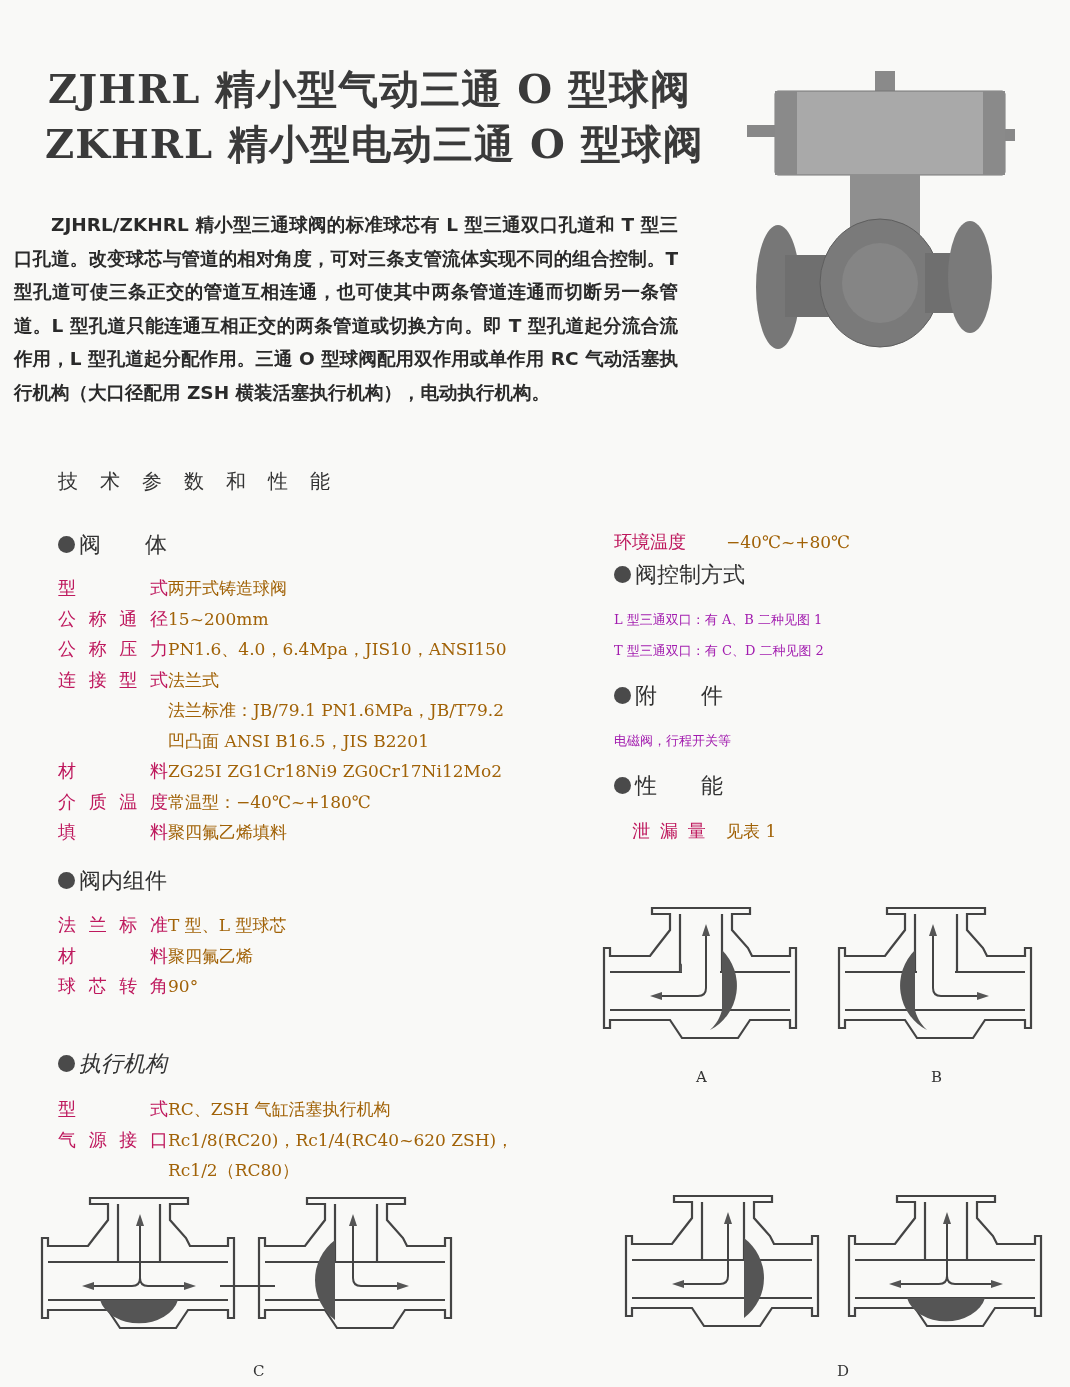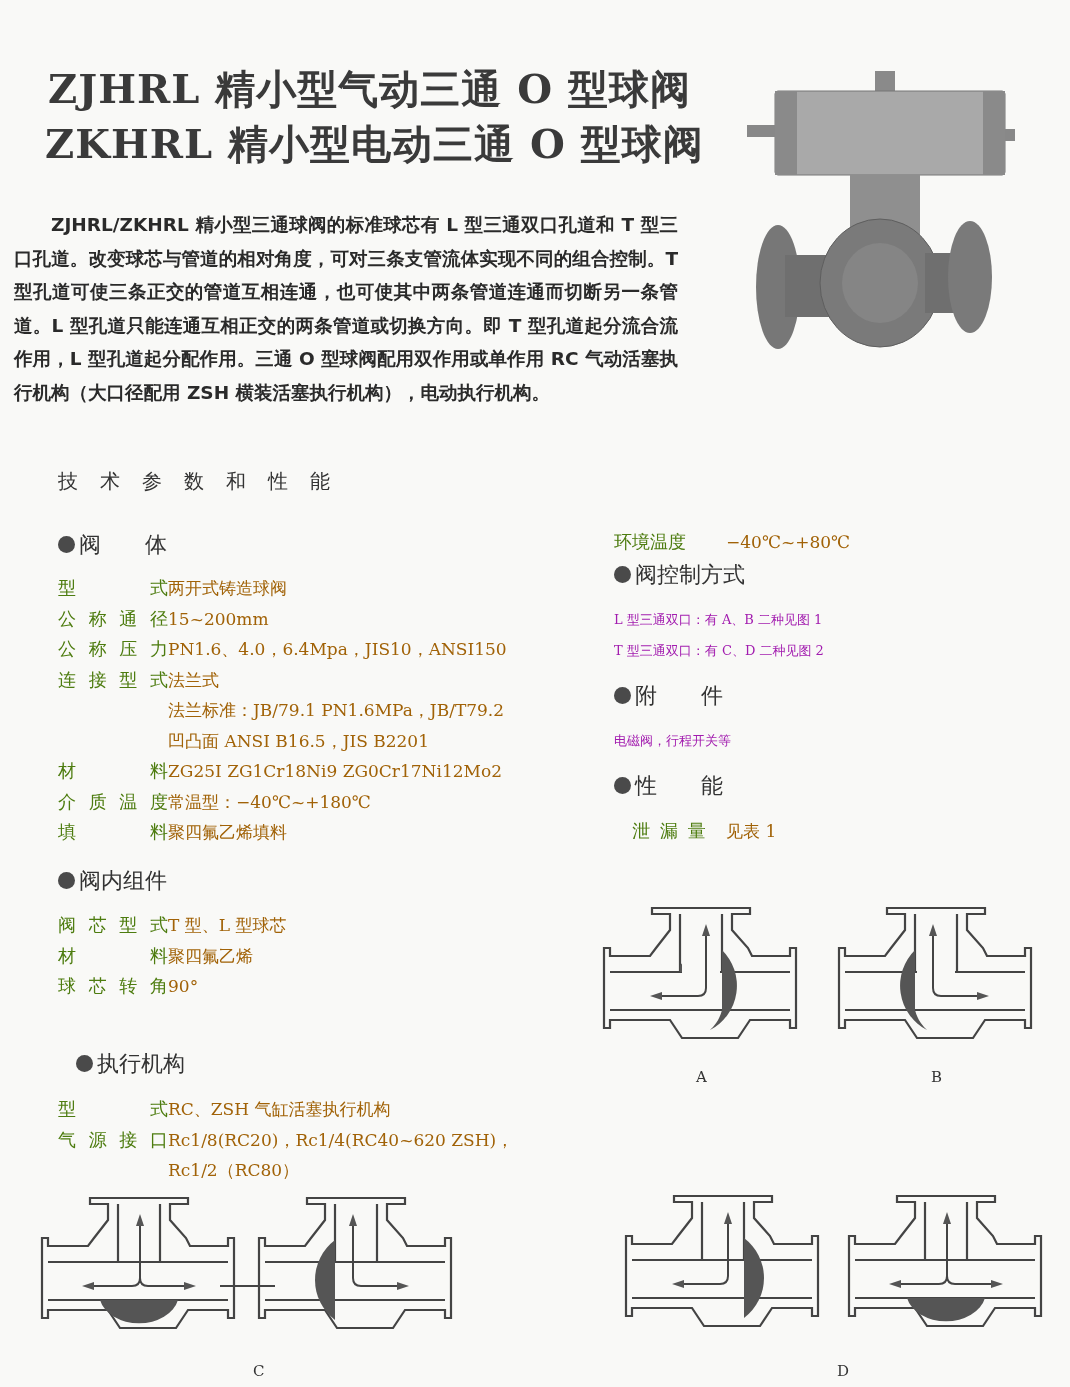--- a/index.html
+++ b/index.html
@@ -5,21 +5,21 @@
   html,body{margin:0;padding:0;}
   body{width:1070px;height:1387px;background:#f9f9f7;position:relative;overflow:hidden;color:#2b2b2b;font-family:"DejaVu Sans",sans-serif;}
   .abs{position:absolute;}
   .title{left:48px;font-family:"DejaVu Serif",serif;font-weight:bold;font-size:40px;color:#3a3a3a;letter-spacing:1px;white-space:nowrap;}
   .intro{left:14px;top:208px;width:664px;font-size:18.5px;line-height:33.5px;color:#2a2a2a;text-align:justify;}
   .intro p{margin:0;text-indent:2em;font-weight:bold;}
   .sec-title{left:58px;top:468px;font-size:20px;letter-spacing:22px;color:#333;}
   .h{font-size:22px;color:#333;white-space:nowrap;}
   .h .dot{display:inline-block;width:17px;height:17px;border-radius:50%;background:#4a4a4a;margin-right:4px;vertical-align:-1px;}
   .row{display:flex;font-size:18px;line-height:30.5px;white-space:nowrap;}
-  .row .k{width:110px;flex:none;color:#4d7c0f;text-align-last:justify;text-align:justify;padding-right:0;}
+  .row .k{width:110px;flex:none;color:#be185d;text-align-last:justify;text-align:justify;padding-right:0;}
   .row .v{margin-left:0;font-family:"DejaVu Serif",serif;font-size:17px;color:#a16207;}
   .plain{font-family:"DejaVu Serif",serif;font-size:13px;line-height:30.5px;color:#a21caf;white-space:nowrap;}
   .diag-label{font-family:"DejaVu Serif",serif;font-size:15px;color:#333;}
   svg .body{fill:none;stroke:#444;stroke-width:2.2;}
   svg .ball{fill:#555;}
   svg .arrow{fill:none;stroke:#444;stroke-width:2;}
   svg .head{fill:#555;}
 </style>
 </head>
 <body>
@@ -89,34 +89,34 @@
       <span class="k">填料</span>
       <span class="v">聚四氟乙烯填料</span>
     </div>
 </div>
 
 <div class="abs h" style="left:58px;top:866px;">
   <span class="dot"></span><span>阀内组件</span>
 </div>
 <div class="abs" style="left:58px;top:910px;">
   <div class="row">
-      <span class="k">阀芯型式</span>
+      <span class="k">法兰标准</span>
       <span class="v">T 型、L 型球芯</span>
     </div>
   <div class="row">
       <span class="k">材料</span>
       <span class="v">聚四氟乙烯</span>
     </div>
   <div class="row">
       <span class="k">球芯转角</span>
       <span class="v">90°</span>
     </div>
 </div>
 
-<div class="abs h" style="left:76px;top:1049px;">
+<div class="abs h" style="left:58px;top:1049px;font-style:italic;">
   <span class="dot"></span><span>执行机构</span>
 </div>
 <div class="abs" style="left:58px;top:1094px;">
   <div class="row">
       <span class="k">型式</span>
       <span class="v">RC、ZSH 气缸活塞执行机构</span>
     </div>
   <div class="row">
       <span class="k">气源接口</span>
       <span class="v">Rc1/8(RC20)，Rc1/4(RC40~620 ZSH)，</span>

